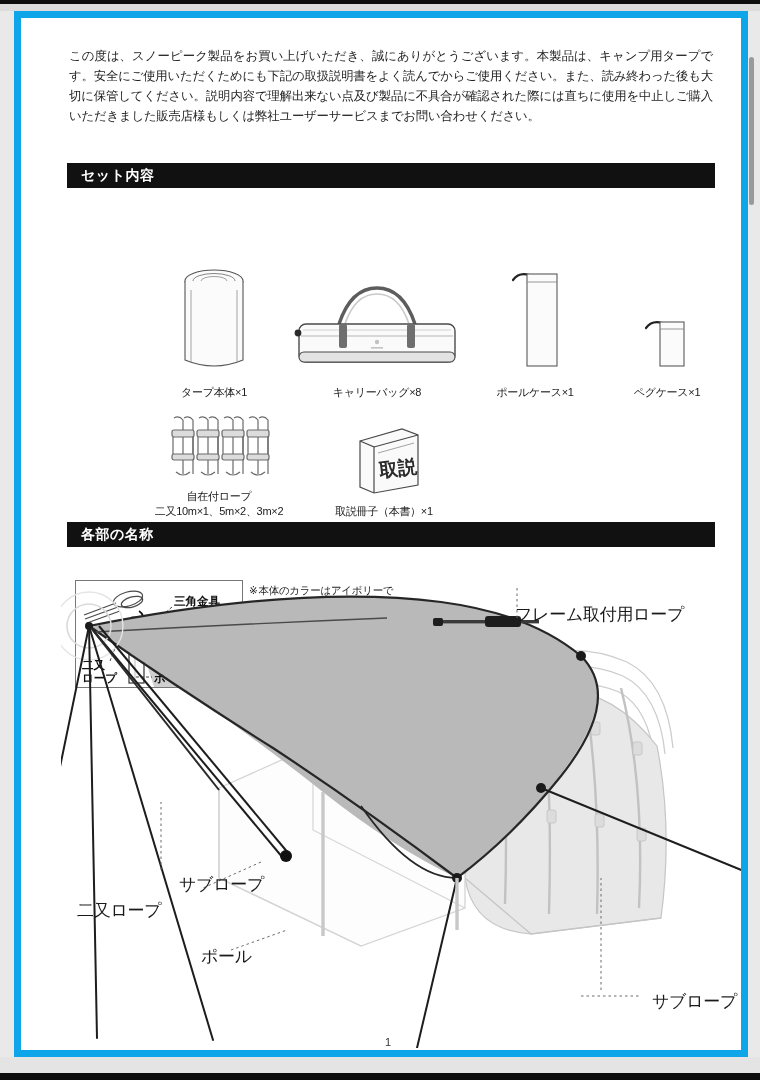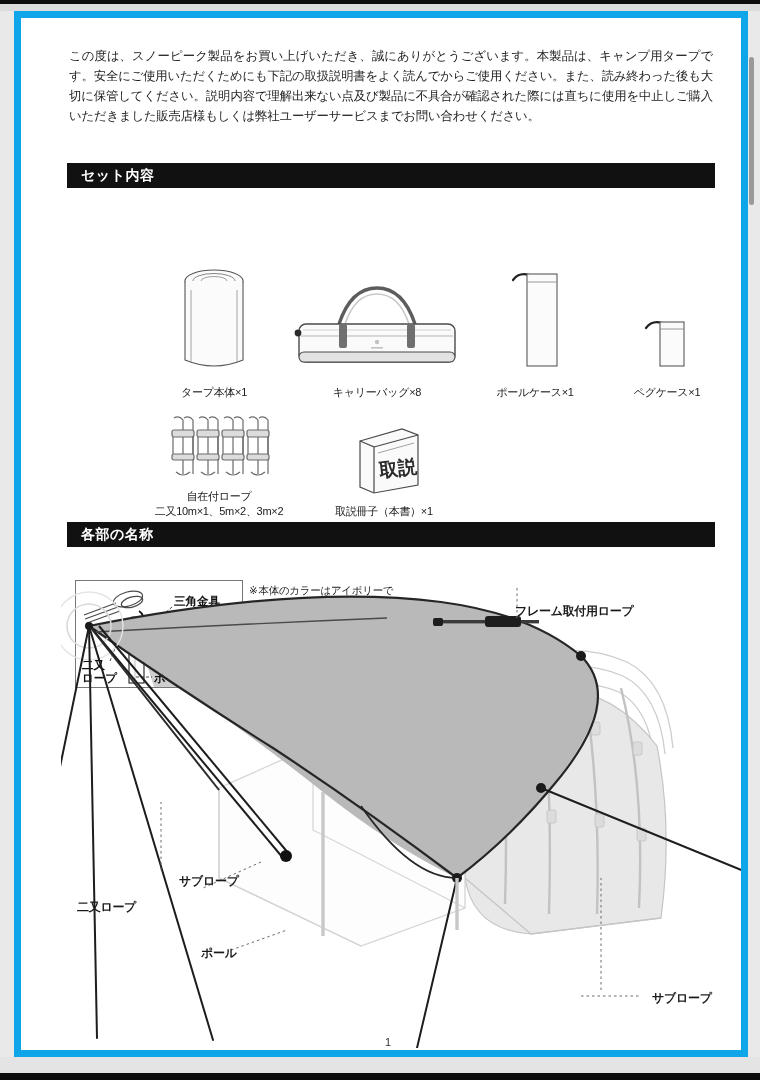--- a/index.html
+++ b/index.html
@@ -140,25 +140,24 @@
 
   #main-diagram {
     position: absolute;
     left: 40px; top: 560px;
     width: 700px; height: 470px;
   }
   #main-diagram svg { display: block; }
 
   .dlabel {
     position: absolute;
-    font-size: 12px;
+    font-size: 17px;
     color: #1a1a1a;
     white-space: nowrap;
     letter-spacing: -0.3px;
-    font-weight: bold;
   }
   #lab-frame-rope { left: 494px; top: 585px; }
   #lab-subrope-left { left: 158px; top: 855px; }
   #lab-futamata { left: 56px; top: 881px; }
   #lab-pole { left: 180px; top: 927px; }
   #lab-subrope-right { left: 631px; top: 972px; }
 
   #page-number {
     position: absolute;
     left: 0; top: 1018px; width: 734px;

